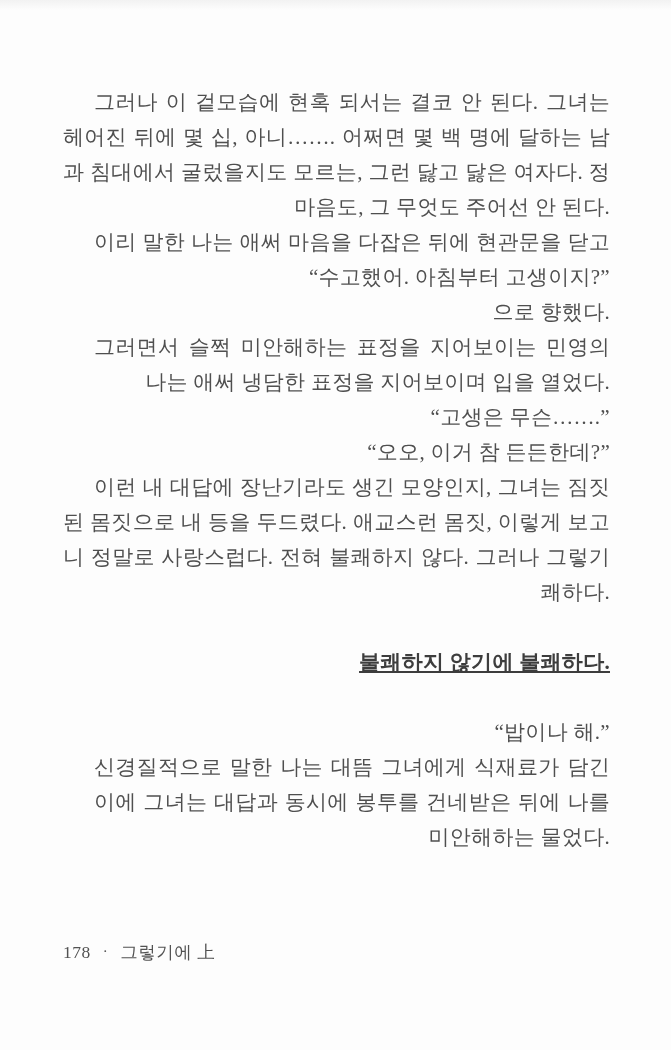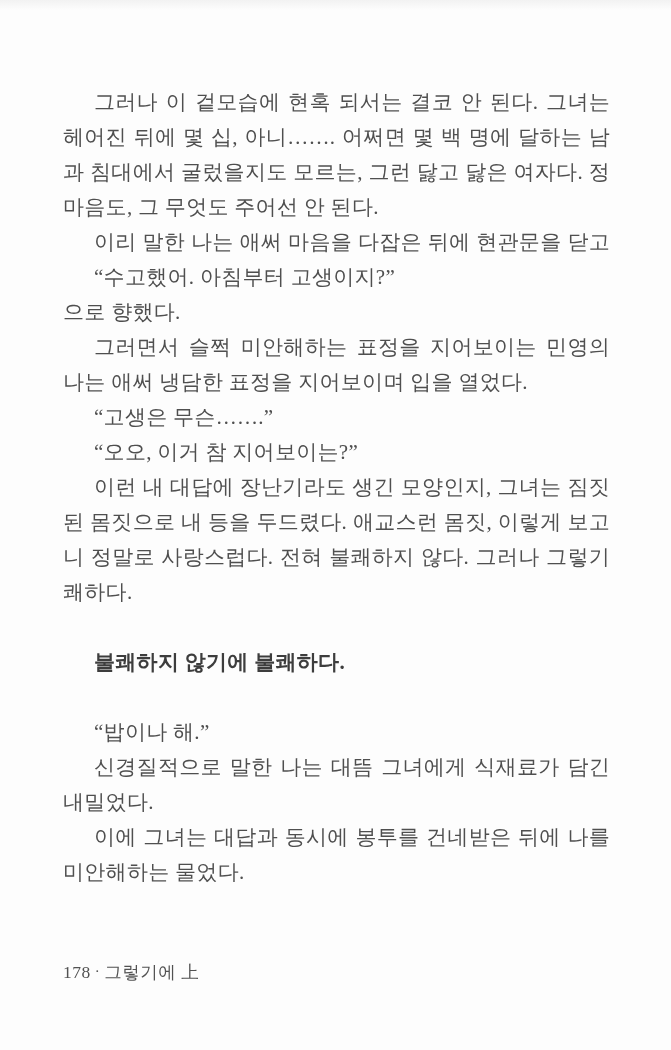--- a/index.html
+++ b/index.html
@@ -26,46 +26,47 @@
     left: 63px;
     width: 547px;
   }
   .line {
     height: 35px;
     line-height: 35px;
     font-size: 21px;
     letter-spacing: 0.3px;
     white-space: normal;
     overflow: hidden;
-    text-align: left;
+    text-align: right;
   }
   .line.justify {
     text-align: justify;
     text-align-last: justify;
   }
   .line.indent {
     padding-left: 31px;
   }
   .line.bold {
     font-weight: 700;
     color: #3d3d3d;
+    text-decoration: underline;
   }
   .line.spacer {
     height: 35px;
   }
   .footer {
     position: absolute;
     left: 63px;
-    top: 960px;
+    top: 940px;
     font-size: 17.5px;
     letter-spacing: 0.5px;
     color: #525252;
     display: flex;
     align-items: baseline;
-    gap: 4px;
+    gap: 12px;
   }
   .footer .dot {
     font-size: 15px;
     transform: translateY(-2px);
   }
 </style>
 </head>
 <body>
 
 <div class="page">
@@ -73,31 +74,30 @@
       <div class="line indent justify">그러나 이 겉모습에 현혹 되서는 결코 안 된다. 그녀는 나와</div>
       <div class="line justify">헤어진 뒤에 몇 십, 아니……. 어쩌면 몇 백 명에 달하는 남성들</div>
       <div class="line justify">과 침대에서 굴렀을지도 모르는, 그런 닳고 닳은 여자다. 정도,</div>
       <div class="line">마음도, 그 무엇도 주어선 안 된다.</div>
       <div class="line indent justify">이리 말한 나는 애써 마음을 다잡은 뒤에 현관문을 닫고 부엌</div>
       <div class="line indent">“수고했어. 아침부터 고생이지?”</div>
       <div class="line">으로 향했다.</div>
       <div class="line indent justify">그러면서 슬쩍 미안해하는 표정을 지어보이는 민영의 태도에</div>
       <div class="line">나는 애써 냉담한 표정을 지어보이며 입을 열었다.</div>
       <div class="line indent">“고생은 무슨…….”</div>
-      <div class="line indent">“오오, 이거 참 지어보이는?”</div>
+      <div class="line indent">“오오, 이거 참 든든한데?”</div>
       <div class="line indent justify">이런 내 대답에 장난기라도 생긴 모양인지, 그녀는 짐짓 과장</div>
       <div class="line justify">된 몸짓으로 내 등을 두드렸다. 애교스런 몸짓, 이렇게 보고 있으</div>
       <div class="line justify">니 정말로 사랑스럽다. 전혀 불쾌하지 않다. 그러나 그렇기에 불</div>
       <div class="line">쾌하다.</div>
       <div class="line spacer"></div>
       <div class="line indent bold">불쾌하지 않기에 불쾌하다.</div>
       <div class="line spacer"></div>
       <div class="line indent">“밥이나 해.”</div>
       <div class="line indent justify">신경질적으로 말한 나는 대뜸 그녀에게 식재료가 담긴 봉투를</div>
-      <div class="line">내밀었다.</div>
       <div class="line indent justify">이에 그녀는 대답과 동시에 봉투를 건네받은 뒤에 나를 곧장</div>
       <div class="line">미안해하는 물었다.</div>
     </div>
   <div class="footer">
     <span>178</span>
     <span class="dot">·</span>
     <span>그렇기에 上</span>
   </div>
 </div>
 

